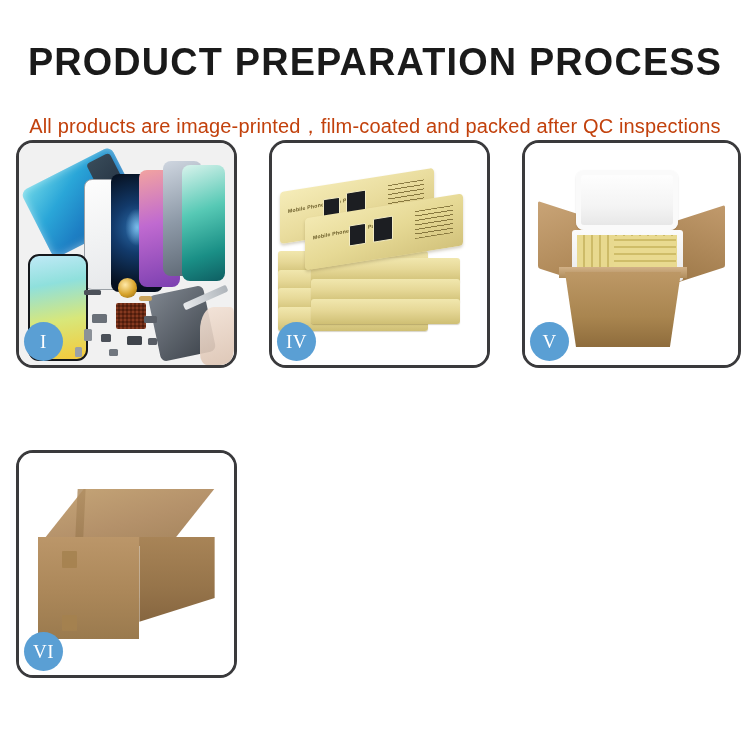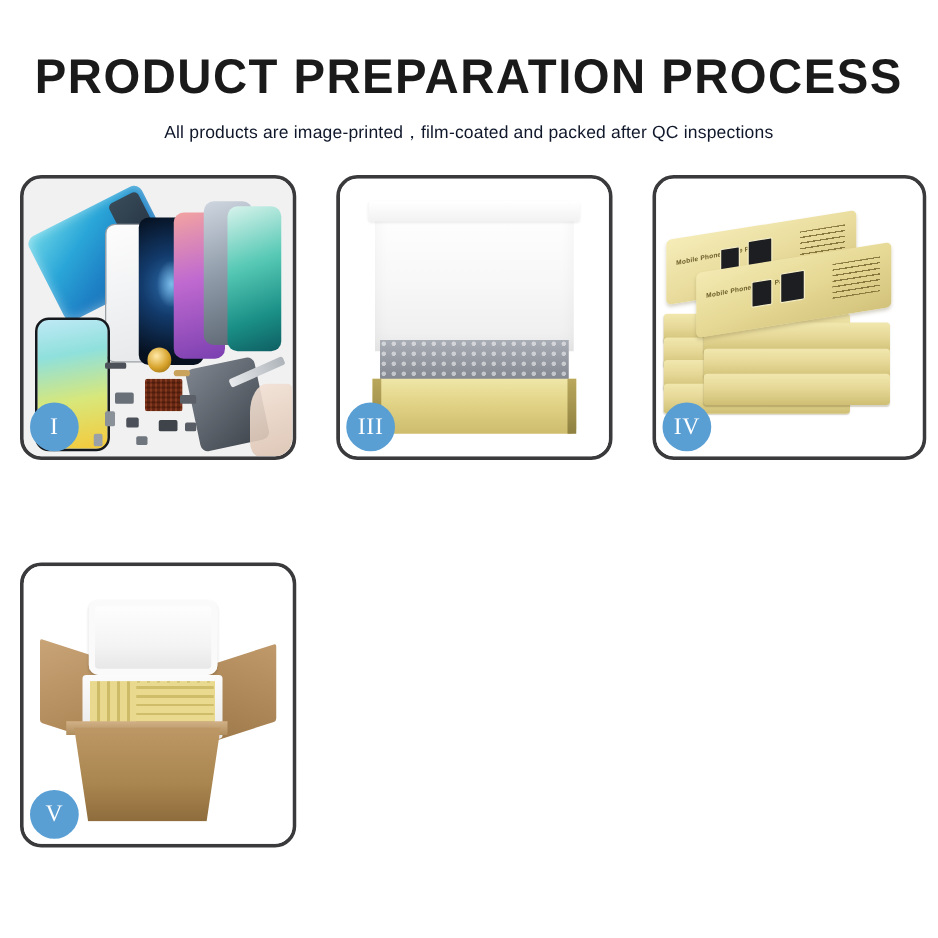--- a/index.html
+++ b/index.html
@@ -10,21 +10,21 @@
 
   
   .header { position:absolute; top:0; left:0; width:750px; text-align:center; }
   .title {
     font-size:39px; font-weight:bold; color:#1a1a1a;
     letter-spacing:1.2px; margin-top:42px; line-height:1;
     transform:scaleX(0.97); transform-origin:center;
     white-space:nowrap;
   }
   .subtitle {
-    font-size:14px; color:#0f172a; margin-top:16px;
+    font-size:20px; color:#c2410c; margin-top:32px;
     letter-spacing:0.15px; white-space:nowrap;
   }
 
   
   .grid {
     position:absolute; left:16px; top:140px;
     width:721px; height:538px;
     display:grid;
     grid-template-columns:221px 221px 219px;
     grid-template-rows:228px 228px;
@@ -354,28 +354,20 @@
         <div class="sm s8"></div>
         <div class="sm s9"></div>
         <div class="sm s10"></div>
         <div class="hand"></div>
         <div class="tweezer"></div>
       </div>
       <div class="badge">I</div>
     </div>
 
 
-    <div class="card">
-      <div class="card-inner p3">
-        <div class="box3-lid"></div>
-        <div class="box3-foam"></div>
-        <div class="box3-base"></div>
-      </div>
-      <div class="badge">III</div>
-    </div>
 
     <div class="card">
       <div class="card-inner p4">
         <div class="stack">
           <div class="slab sl4"></div>
           <div class="slab sl1"></div>
           <div class="slab sl2"></div>
           <div class="slab sl3"></div>
           <div class="slab sr3"></div>
           <div class="slab sr2"></div>
@@ -407,15 +399,26 @@
         <div class="foam-tray">
           <div class="yellow-fill"></div>
           <div class="yellow-fill2"></div>
         </div>
         <div class="carton-rim"></div>
         <div class="carton-body"></div>
       </div>
       <div class="badge">V</div>
     </div>
 
+    <div class="card">
+      <div class="card-inner p6">
+        <div class="c6-top"></div>
+        <div class="c6-seam"></div>
+        <div class="c6-front"></div>
+        <div class="c6-side"></div>
+        <div class="c6-tape t1"></div>
+        <div class="c6-tape t2"></div>
+      </div>
+      <div class="badge">VI</div>
+    </div>
 
   </div>
 </div>
 
 </body></html>

